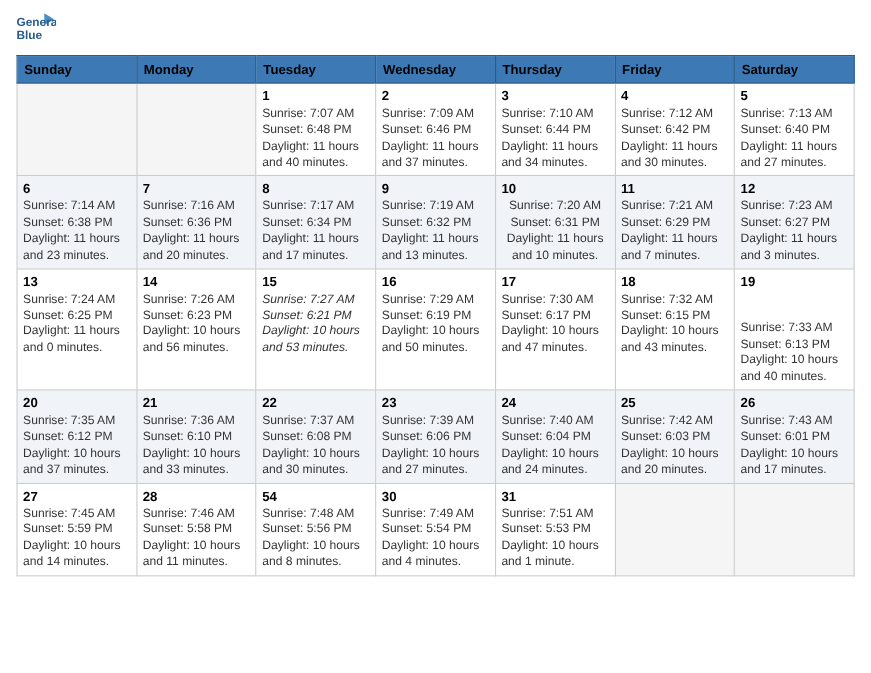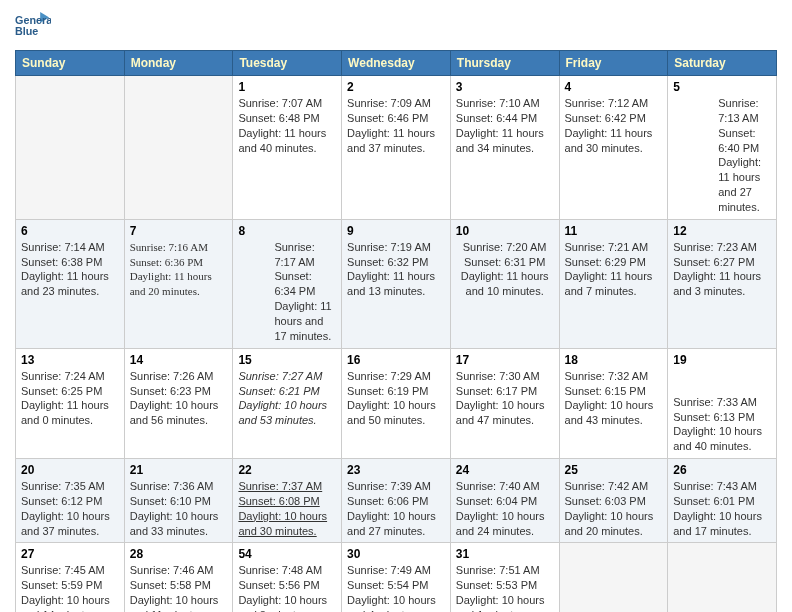--- a/index.html
+++ b/index.html
@@ -40,21 +40,21 @@
       font-size: 14px;
       color: #555;
     }
     table {
       width: 100%;
       border-collapse: collapse;
       font-size: 11px;
     }
     .day-header {
       background: #3d7ab5;
-      color: #fef9c3;
+      color: #000000;
       text-align: left;
       padding: 5px 6px;
       font-size: 12px;
       font-weight: bold;
       border: 1px solid #2a5c8a;
     }
     td {
       border: 1px solid #ccc;
       vertical-align: top;
       padding: 4px 5px;
@@ -134,41 +134,41 @@
 Daylight: 11 hours and 34 minutes.</div>
           </td>
           <td>
             <span class="day-num">4</span>
             <div class="day-info" style="white-space: pre-line;">Sunrise: 7:12 AM
 Sunset: 6:42 PM
 Daylight: 11 hours and 30 minutes.</div>
           </td>
           <td>
             <span class="day-num">5</span>
-            <div class="day-info" style="white-space: pre-line; margin-left: 45px;">Sunrise: 7:13 AM
+            <div class="day-info" style="white-space: pre-line;">Sunrise: 7:13 AM
 Sunset: 6:40 PM
 Daylight: 11 hours and 27 minutes.</div>
           </td>
         </tr>
         <tr>
           <td class="alt-row">
             <span class="day-num">6</span>
             <div class="day-info" style="white-space: pre-line;">Sunrise: 7:14 AM
 Sunset: 6:38 PM
 Daylight: 11 hours and 23 minutes.</div>
           </td>
           <td class="alt-row">
             <span class="day-num">7</span>
-            <div class="day-info" style="white-space: pre-line; font-family: Liberation Serif, serif;">Sunrise: 7:16 AM
+            <div class="day-info" style="white-space: pre-line;">Sunrise: 7:16 AM
 Sunset: 6:36 PM
 Daylight: 11 hours and 20 minutes.</div>
           </td>
           <td class="alt-row">
             <span class="day-num">8</span>
-            <div class="day-info" style="white-space: pre-line; margin-left: 36px;">Sunrise: 7:17 AM
+            <div class="day-info" style="white-space: pre-line;">Sunrise: 7:17 AM
 Sunset: 6:34 PM
 Daylight: 11 hours and 17 minutes.</div>
           </td>
           <td class="alt-row">
             <span class="day-num">9</span>
             <div class="day-info" style="white-space: pre-line;">Sunrise: 7:19 AM
 Sunset: 6:32 PM
 Daylight: 11 hours and 13 minutes.</div>
           </td>
           <td class="alt-row">
@@ -242,21 +242,21 @@
 Daylight: 10 hours and 37 minutes.</div>
           </td>
           <td class="alt-row">
             <span class="day-num">21</span>
             <div class="day-info" style="white-space: pre-line;">Sunrise: 7:36 AM
 Sunset: 6:10 PM
 Daylight: 10 hours and 33 minutes.</div>
           </td>
           <td class="alt-row">
             <span class="day-num">22</span>
-            <div class="day-info" style="white-space: pre-line; text-decoration: underline;">Sunrise: 7:37 AM
+            <div class="day-info" style="white-space: pre-line;">Sunrise: 7:37 AM
 Sunset: 6:08 PM
 Daylight: 10 hours and 30 minutes.</div>
           </td>
           <td class="alt-row">
             <span class="day-num">23</span>
             <div class="day-info" style="white-space: pre-line;">Sunrise: 7:39 AM
 Sunset: 6:06 PM
 Daylight: 10 hours and 27 minutes.</div>
           </td>
           <td class="alt-row">

